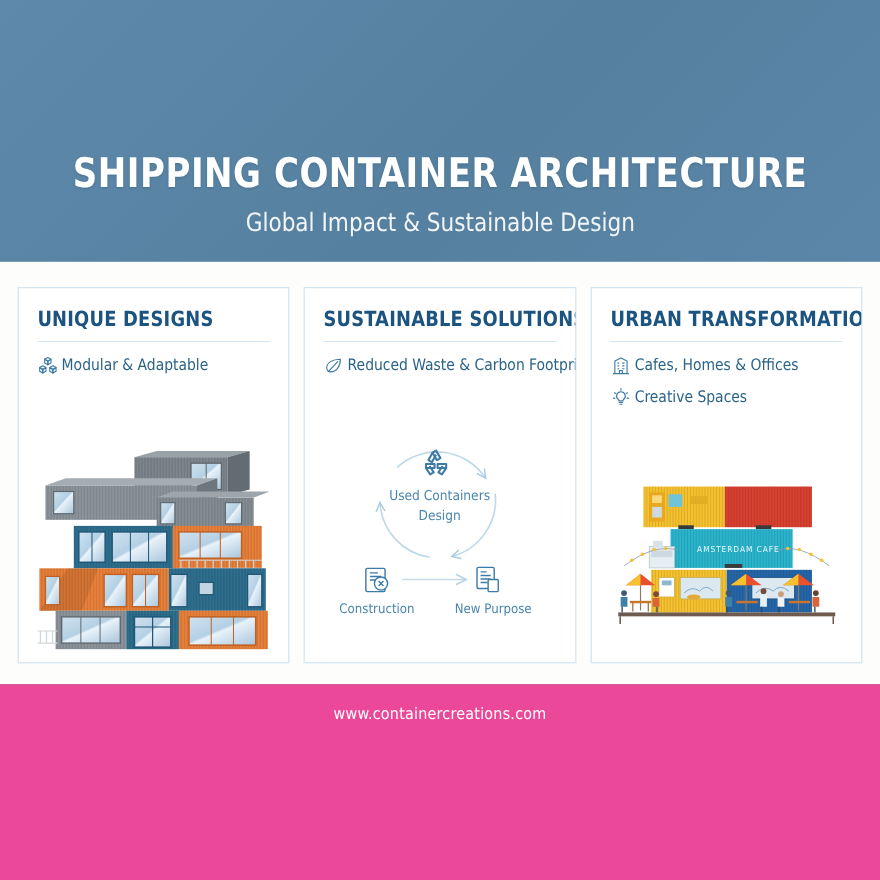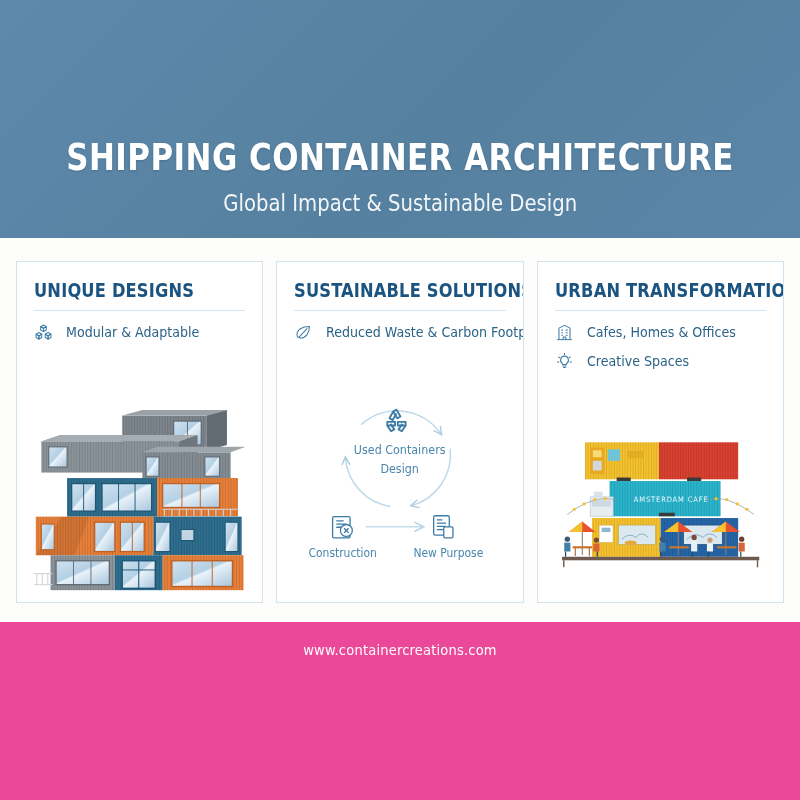--- a/index.html
+++ b/index.html
@@ -79,21 +79,21 @@
     white-space: nowrap;
   }
   .card-rule {
     height: 1px;
     background: #d3e6f1;
     margin: 9px 0 11px 0;
   }
   .feature {
     display: flex;
     align-items: center;
-    gap: 13px;
+    gap: 3px;
     margin-bottom: 9px;
     min-height: 20px;
   }
   .feature-label {
     font-family: "Liberation Sans Narrow", "DejaVu Sans Condensed", "Liberation Sans", sans-serif;
     font-size: 14.5px;
     color: #2b6388;
     white-space: nowrap;
     transform: scaleX(0.97);
     transform-origin: left center;

